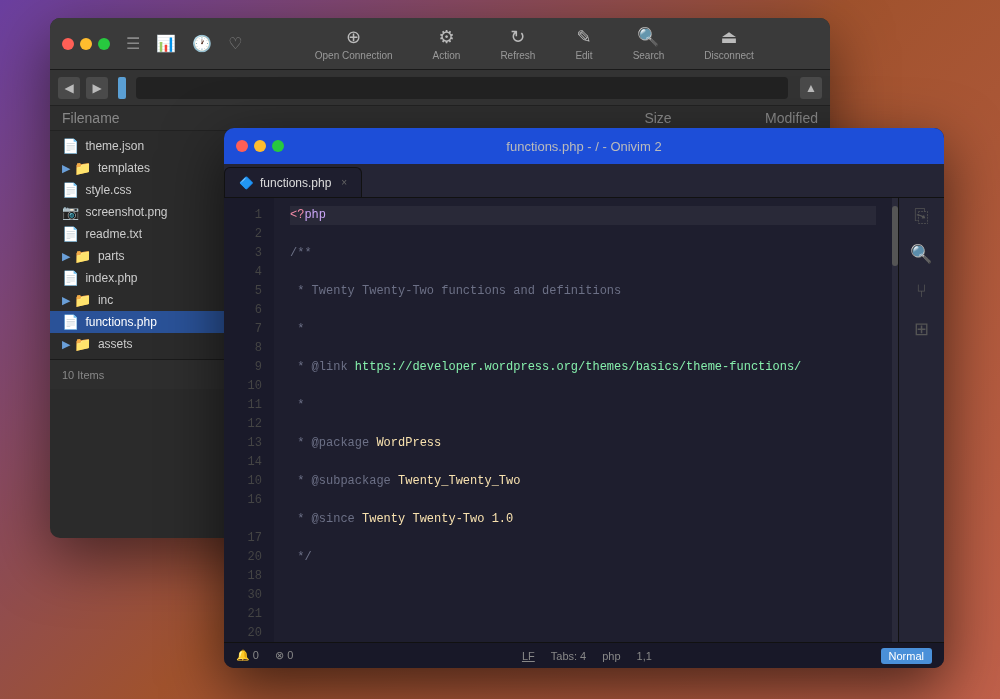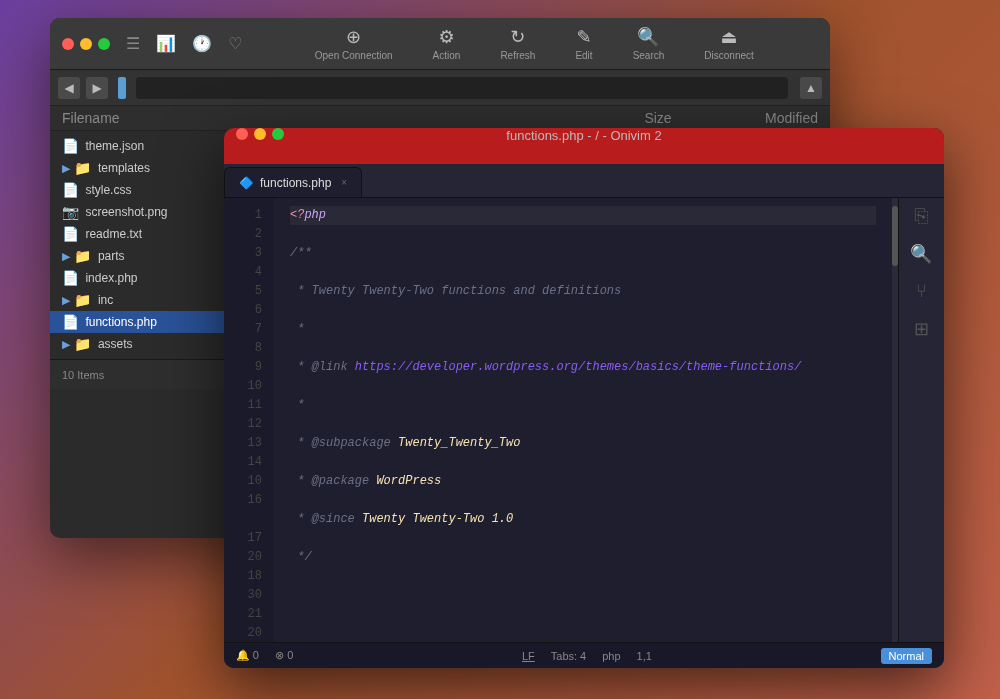--- a/index.html
+++ b/index.html
@@ -156,23 +156,23 @@
       background: #1e1e2e;
       border-radius: 10px;
       box-shadow: 0 20px 60px rgba(0,0,0,0.6);
       overflow: hidden;
       display: flex;
       flex-direction: column;
     }
 
     .editor-titlebar {
       height: 36px;
-      background: #b91c1c;
-      display: flex;
-      align-items: flex-start;
+      background: #1d4ed8;
+      display: flex;
+      align-items: center;
       padding: 0 12px;
       justify-content: center;
       position: relative;
     }
 
     .editor-traffic-lights {
       position: absolute;
       left: 12px;
       display: flex;
       gap: 6px;
@@ -239,21 +239,20 @@
     .code-area {
       flex: 1;
       background: #1e1e2e;
       padding: 8px 16px;
       font-family: 'Menlo', 'Monaco', 'Courier New', monospace;
       font-size: 12px;
       line-height: 19px;
       color: #cdd6f4;
       overflow: hidden;
       white-space: pre;
-      font-style: italic;
     }
 
     .editor-right-panel {
       width: 46px;
       background: #252535;
       border-left: 1px solid #111;
       display: flex;
       flex-direction: column;
       align-items: center;
       padding: 8px 0;
@@ -300,21 +299,21 @@
       border-radius: 3px;
       font-size: 11px;
       margin-left: auto;
     }
 
     
     .kw { color: #cba6f7; } 
     .cm { color: #6c7086; } 
     .tag { color: #f38ba8; } 
     .at { color: #f9e2af; } 
-    .url-c { color: #8b5cf6; }
+    .url-c { color: #86efac; }
 
     .line { display: block; height: 19px; }
     .cursor-line { background: rgba(255,255,255,0.05); }
   </style>
 </head>
 <body>
 
 <div class="ftp-window">
   <div class="ftp-titlebar">
     <div class="traffic-lights">
@@ -470,22 +469,22 @@
         <div>21</div>
         <div>20</div>
     </div>
 
     <div class="code-area"><span class="line cursor-line"><span class="tag">&lt;?</span><span class="kw">php</span></span>
 <span class="line"><span class="cm">/**</span></span>
 <span class="line"><span class="cm"> * Twenty Twenty-Two functions and definitions</span></span>
 <span class="line"><span class="cm"> *</span></span>
 <span class="line"><span class="cm"> * @link <span class="url-c">https://developer.wordpress.org/themes/basics/theme-functions/</span></span></span>
 <span class="line"><span class="cm"> *</span></span>
+<span class="line"><span class="cm"> * @package <span class="at">WordPress</span></span></span>
 <span class="line"><span class="cm"> * @subpackage <span class="at">Twenty_Twenty_Two</span></span></span>
-<span class="line"><span class="cm"> * @package <span class="at">WordPress</span></span></span>
 <span class="line"><span class="cm"> * @since <span class="at">Twenty Twenty-Two 1.0</span></span></span>
 <span class="line"><span class="cm"> */</span></span>
 <span class="line"></span>
 <span class="line"></span>
 
 
 
 
 
 

